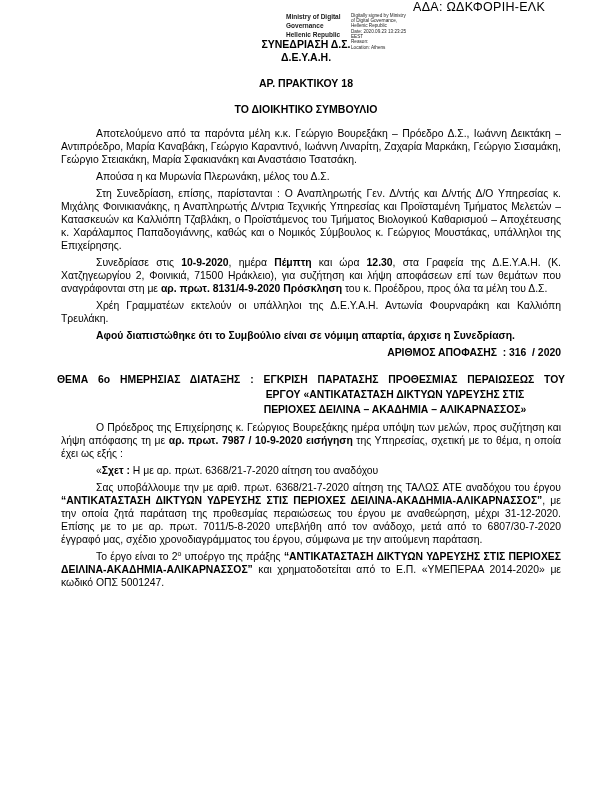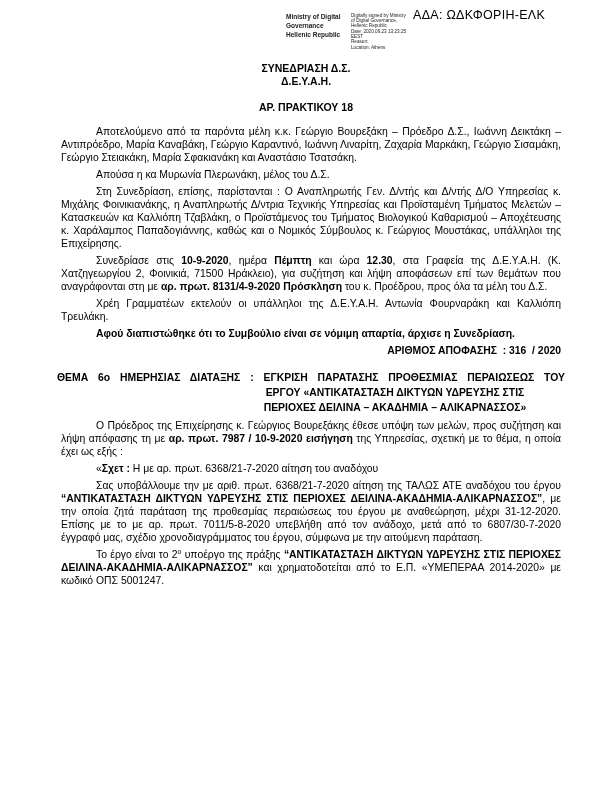--- a/index.html
+++ b/index.html
@@ -6,42 +6,42 @@
   body {
     width: 612px; height: 792px;
     background: #ffffff;
     color: #000000;
     font-family: "Liberation Sans", "DejaVu Sans", sans-serif;
     position: relative;
     overflow: hidden;
   }
   
   .ada {
-    position: absolute; top: 8px; left: 413px;
+    position: absolute; top: 0; left: 413px;
     font-size: 12.5px; letter-spacing: 0.3px;
     white-space: nowrap;
   }
   .stamp {
     position: absolute; top: 13px; left: 286px;
     display: flex; gap: 5px; align-items: flex-start;
   }
   .stamp-left {
     width: 60px;
     font-size: 6.5px; font-weight: bold; line-height: 8.8px;
     color: #1a1a1a; white-space: nowrap;
   }
   .stamp-right-holder { width: 60px; height: 40px; overflow: hidden; }
   .stamp-right {
     font-size: 7.5px; line-height: 8.6px; color: #222;
     transform: scale(0.62); transform-origin: 0 0;
     width: 160%; white-space: nowrap;
   }
   
   .doc-header {
-    padding-top: 62px;
+    padding-top: 38px;
     text-align: center;
     font-weight: bold;
     font-size: 10.5px; line-height: 13px;
   }
   .gap-above { margin-top: 13px; }
   
   .content {
     margin: 11px 47px 0 57px;
     font-size: 10.4px; line-height: 13px;
     text-align: justify;
@@ -96,20 +96,21 @@
       <div>Reason:</div>
       <div>Location: Athens</div>
     </div>
   </div>
 </div>
 
 <div class="doc-header">
   <div>ΣΥΝΕΔΡΙΑΣΗ Δ.Σ.</div>
   <div>Δ.Ε.Υ.Α.Η.</div>
   <div class="gap-above">ΑΡ. ΠΡΑΚΤΙΚΟΥ 18</div>
+  <div class="gap-above">ΤΟ ΔΙΟΙΚΗΤΙΚΟ ΣΥΜΒΟΥΛΙΟ</div>
 </div>
 
 <div class="content">
 
   <p>Αποτελούμενο από τα παρόντα μέλη κ.κ. Γεώργιο Βουρεξάκη – Πρόεδρο Δ.Σ., Ιωάννη Δεικτάκη – Αντιπρόεδρο, Μαρία Καναβάκη, Γεώργιο Καραντινό, Ιωάννη Λιναρίτη, Ζαχαρία Μαρκάκη, Γεώργιο Σισαμάκη, Γεώργιο Στειακάκη, Μαρία Σφακιανάκη και Αναστάσιο Τσατσάκη.</p>
 
   <p>Απούσα η κα  Μυρωνία Πλερωνάκη,  μέλος του Δ.Σ.</p>
 
   <p>Στη Συνεδρίαση, επίσης, παρίστανται : Ο Αναπληρωτής Γεν. Δ/ντής και Δ/ντής Δ/Ο Υπηρεσίας κ. Μιχάλης Φοινικιανάκης, η Αναπληρωτής Δ/ντρια Τεχνικής Υπηρεσίας και Προϊσταμένη Τμήματος Μελετών – Κατασκευών κα Καλλιόπη Τζαβλάκη, ο Προϊστάμενος του Τμήματος Βιολογικού Καθαρισμού – Αποχέτευσης κ. Χαράλαμπος Παπαδογιάννης, καθώς και ο Νομικός Σύμβουλος κ. Γεώργιος Μουστάκας, υπάλληλοι της Επιχείρησης.</p>
 
@@ -120,21 +121,21 @@
   <p class="bold">Αφού διαπιστώθηκε ότι το Συμβούλιο είναι σε νόμιμη απαρτία, άρχισε η Συνεδρίαση.</p>
 
   <p class="decision">ΑΡΙΘΜΟΣ ΑΠΟΦΑΣΗΣ  : 316  / 2020</p>
 
   <div class="theme">
     <div class="theme-l1">ΘΕΜΑ 6ο ΗΜΕΡΗΣΙΑΣ ΔΙΑΤΑΞΗΣ : ΕΓΚΡΙΣΗ ΠΑΡΑΤΑΣΗΣ ΠΡΟΘΕΣΜΙΑΣ ΠΕΡΑΙΩΣΕΩΣ ΤΟΥ</div>
     <div class="theme-cont">ΕΡΓΟΥ «ΑΝΤΙΚΑΤΑΣΤΑΣΗ ΔΙΚΤΥΩΝ ΥΔΡΕΥΣΗΣ ΣΤΙΣ</div>
     <div class="theme-cont">ΠΕΡΙΟΧΕΣ ΔΕΙΛΙΝΑ – ΑΚΑΔΗΜΙΑ – ΑΛΙΚΑΡΝΑΣΣΟΣ»</div>
   </div>
 
-  <p class="mt12"><span>Ο Πρόεδρος της Επιχείρησης κ. Γεώργιος Βουρεξάκης έθεσε υπόψη των μελών, προς συζήτηση και λήψη απόφασης τη με </span><span class="bold">αρ. πρωτ. 7987 / 10-9-2020 εισήγηση</span><span> της Υπηρεσίας, σχετική με το θέμα, η οποία έχει ως εξής :</span></p>
+  <p class="mt12"><span>Ο Πρόεδρος της Επιχείρησης κ. Γεώργιος Βουρεξάκης ημέρα υπόψη των μελών, προς συζήτηση και λήψη απόφασης τη με </span><span class="bold">αρ. πρωτ. 7987 / 10-9-2020 εισήγηση</span><span> της Υπηρεσίας, σχετική με το θέμα, η οποία έχει ως εξής :</span></p>
 
   <p class="mt13 pref"><span>«</span><span class="bold">Σχετ :</span><span class="italic"> Η με αρ. πρωτ. 6368/21-7-2020  αίτηση του αναδόχου</span></p>
 
   <p class="mt10"><span>Σας υποβάλλουμε την με αριθ. πρωτ. 6368/21-7-2020  αίτηση της ΤΑΛΩΣ ΑΤΕ  αναδόχου του έργου </span><span class="bold">“ΑΝΤΙΚΑΤΑΣΤΑΣΗ ΔΙΚΤΥΩΝ ΥΔΡΕΥΣΗΣ ΣΤΙΣ ΠΕΡΙΟΧΕΣ ΔΕΙΛΙΝΑ-ΑΚΑΔΗΜΙΑ-ΑΛΙΚΑΡΝΑΣΣΟΣ”</span><span>, με την οποία ζητά παράταση της προθεσμίας περαιώσεως του έργου με αναθεώρηση, μέχρι 31-12-2020. Επίσης με το με αρ. πρωτ. 7011/5-8-2020 υπεβλήθη από τον ανάδοχο, μετά από το 6807/30-7-2020 έγγραφό μας,  σχέδιο χρονοδιαγράμματος του έργου, σύμφωνα με την αιτούμενη παράταση.</span></p>
 
   <p class="mt13"><span>Το έργο είναι το 2</span><sup class="ord">ο</sup><span> υποέργο της πράξης </span><span class="bold">“ΑΝΤΙΚΑΤΑΣΤΑΣΗ ΔΙΚΤΥΩΝ ΥΔΡΕΥΣΗΣ ΣΤΙΣ ΠΕΡΙΟΧΕΣ ΔΕΙΛΙΝΑ-ΑΚΑΔΗΜΙΑ-ΑΛΙΚΑΡΝΑΣΣΟΣ”</span><span> και χρηματοδοτείται από το Ε.Π. «ΥΜΕΠΕΡΑΑ 2014-2020»  με κωδικό ΟΠΣ 5001247.</span></p>
 
 </div>
 
 </body></html>

